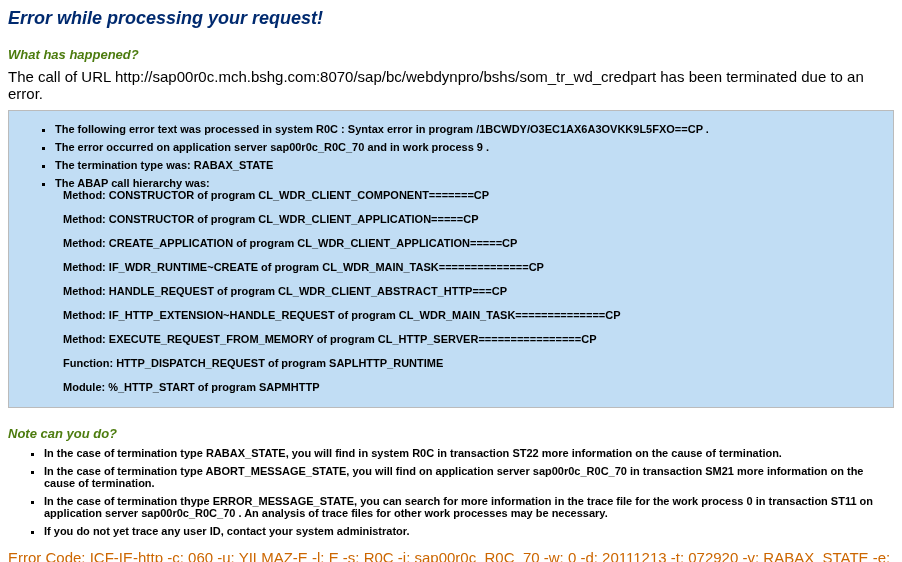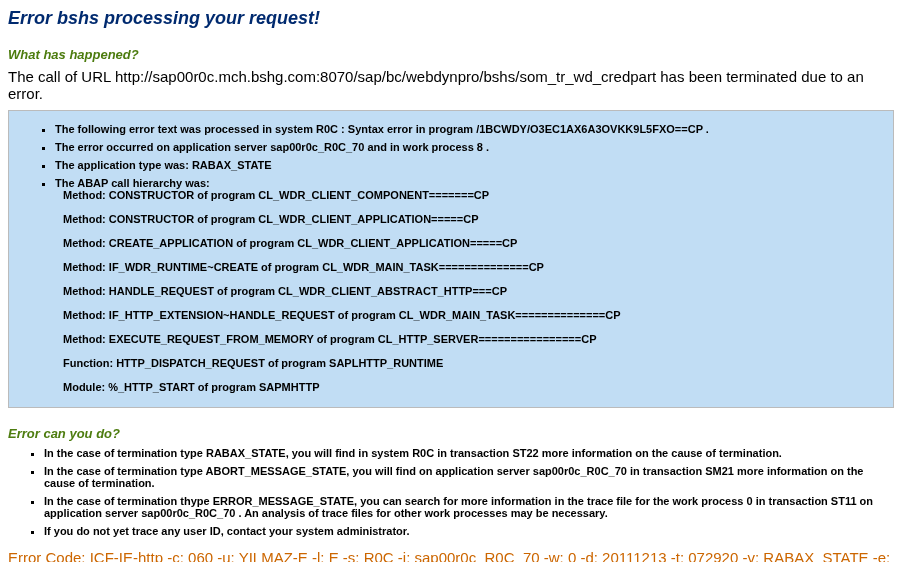--- a/index.html
+++ b/index.html
@@ -56,35 +56,35 @@
   .error-code {
     color: #cc6600;
     font-size: 15px;
     margin-top: 12px;
     margin-bottom: 12px;
   }
 </style>
 </head>
 <body>
 
-<div class="title">Error bshs processing your request!</div>
+<div class="title">Error while processing your request!</div>
 
 <div class="section-heading">What has happened?</div>
 <div class="body-text">The call of URL http://sap00r0c.mch.bshg.com:8070/sap/bc/webdynpro/bshs/som_tr_wd_credpart has been terminated due to an error.</div>
 
 <div class="note-box">
   <ul id="note-list">
       <li><span>The following error text was processed in system R0C : </span><b>Syntax error in program /1BCWDY/O3EC1AX6A3OVKK9L5FXO==CP .</b></li>
-      <li>The error occurred on application server sap00r0c_R0C_70 and in work process 8 .</li>
-      <li>The application type was: RABAX_STATE</li>
+      <li>The error occurred on application server sap00r0c_R0C_70 and in work process 9 .</li>
+      <li>The termination type was: RABAX_STATE</li>
       <li><span>The ABAP call hierarchy was:</span><br><span class="hier-line">Method: CONSTRUCTOR of program CL_WDR_CLIENT_COMPONENT=======CP</span><br><span class="hier-line">Method: CONSTRUCTOR of program CL_WDR_CLIENT_APPLICATION=====CP</span><br><span class="hier-line">Method: CREATE_APPLICATION of program CL_WDR_CLIENT_APPLICATION=====CP</span><br><span class="hier-line">Method: IF_WDR_RUNTIME~CREATE of program CL_WDR_MAIN_TASK==============CP</span><br><span class="hier-line">Method: HANDLE_REQUEST of program CL_WDR_CLIENT_ABSTRACT_HTTP===CP</span><br><span class="hier-line">Method: IF_HTTP_EXTENSION~HANDLE_REQUEST of program CL_WDR_MAIN_TASK==============CP</span><br><span class="hier-line">Method: EXECUTE_REQUEST_FROM_MEMORY of program CL_HTTP_SERVER================CP</span><br><span class="hier-line">Function: HTTP_DISPATCH_REQUEST of program SAPLHTTP_RUNTIME</span><br><span class="hier-line">Module: %_HTTP_START of program SAPMHTTP</span></li>
     </ul>
 </div>
 
-<div class="section-heading">Error can you do?</div>
+<div class="section-heading">Note can you do?</div>
 <ul id="s2-list">
     <li>In the case of termination type RABAX_STATE, you will find in system R0C in transaction ST22 more information on the cause of termination.</li>
     <li>In the case of termination type ABORT_MESSAGE_STATE, you will find on application server sap00r0c_R0C_70 in transaction SM21 more information on the cause of termination.</li>
     <li>In the case of termination thype ERROR_MESSAGE_STATE, you can search for more information in the trace file for the work process 0 in transaction ST11 on application server sap00r0c_R0C_70 . An analysis of trace files for other work processes may be necessary.</li>
     <li>If you do not yet trace any user ID, contact your system administrator.</li>
   </ul>
 
 <div class="error-code">Error Code: ICF-IE-http -c: 060 -u: YILMAZ-E -l: E -s: R0C -i: sap00r0c_R0C_70 -w: 0 -d: 20111213 -t: 072920 -v: RABAX_STATE -e: SYNTAX_ERROR -X: -x:</div>
 
 </body></html>

